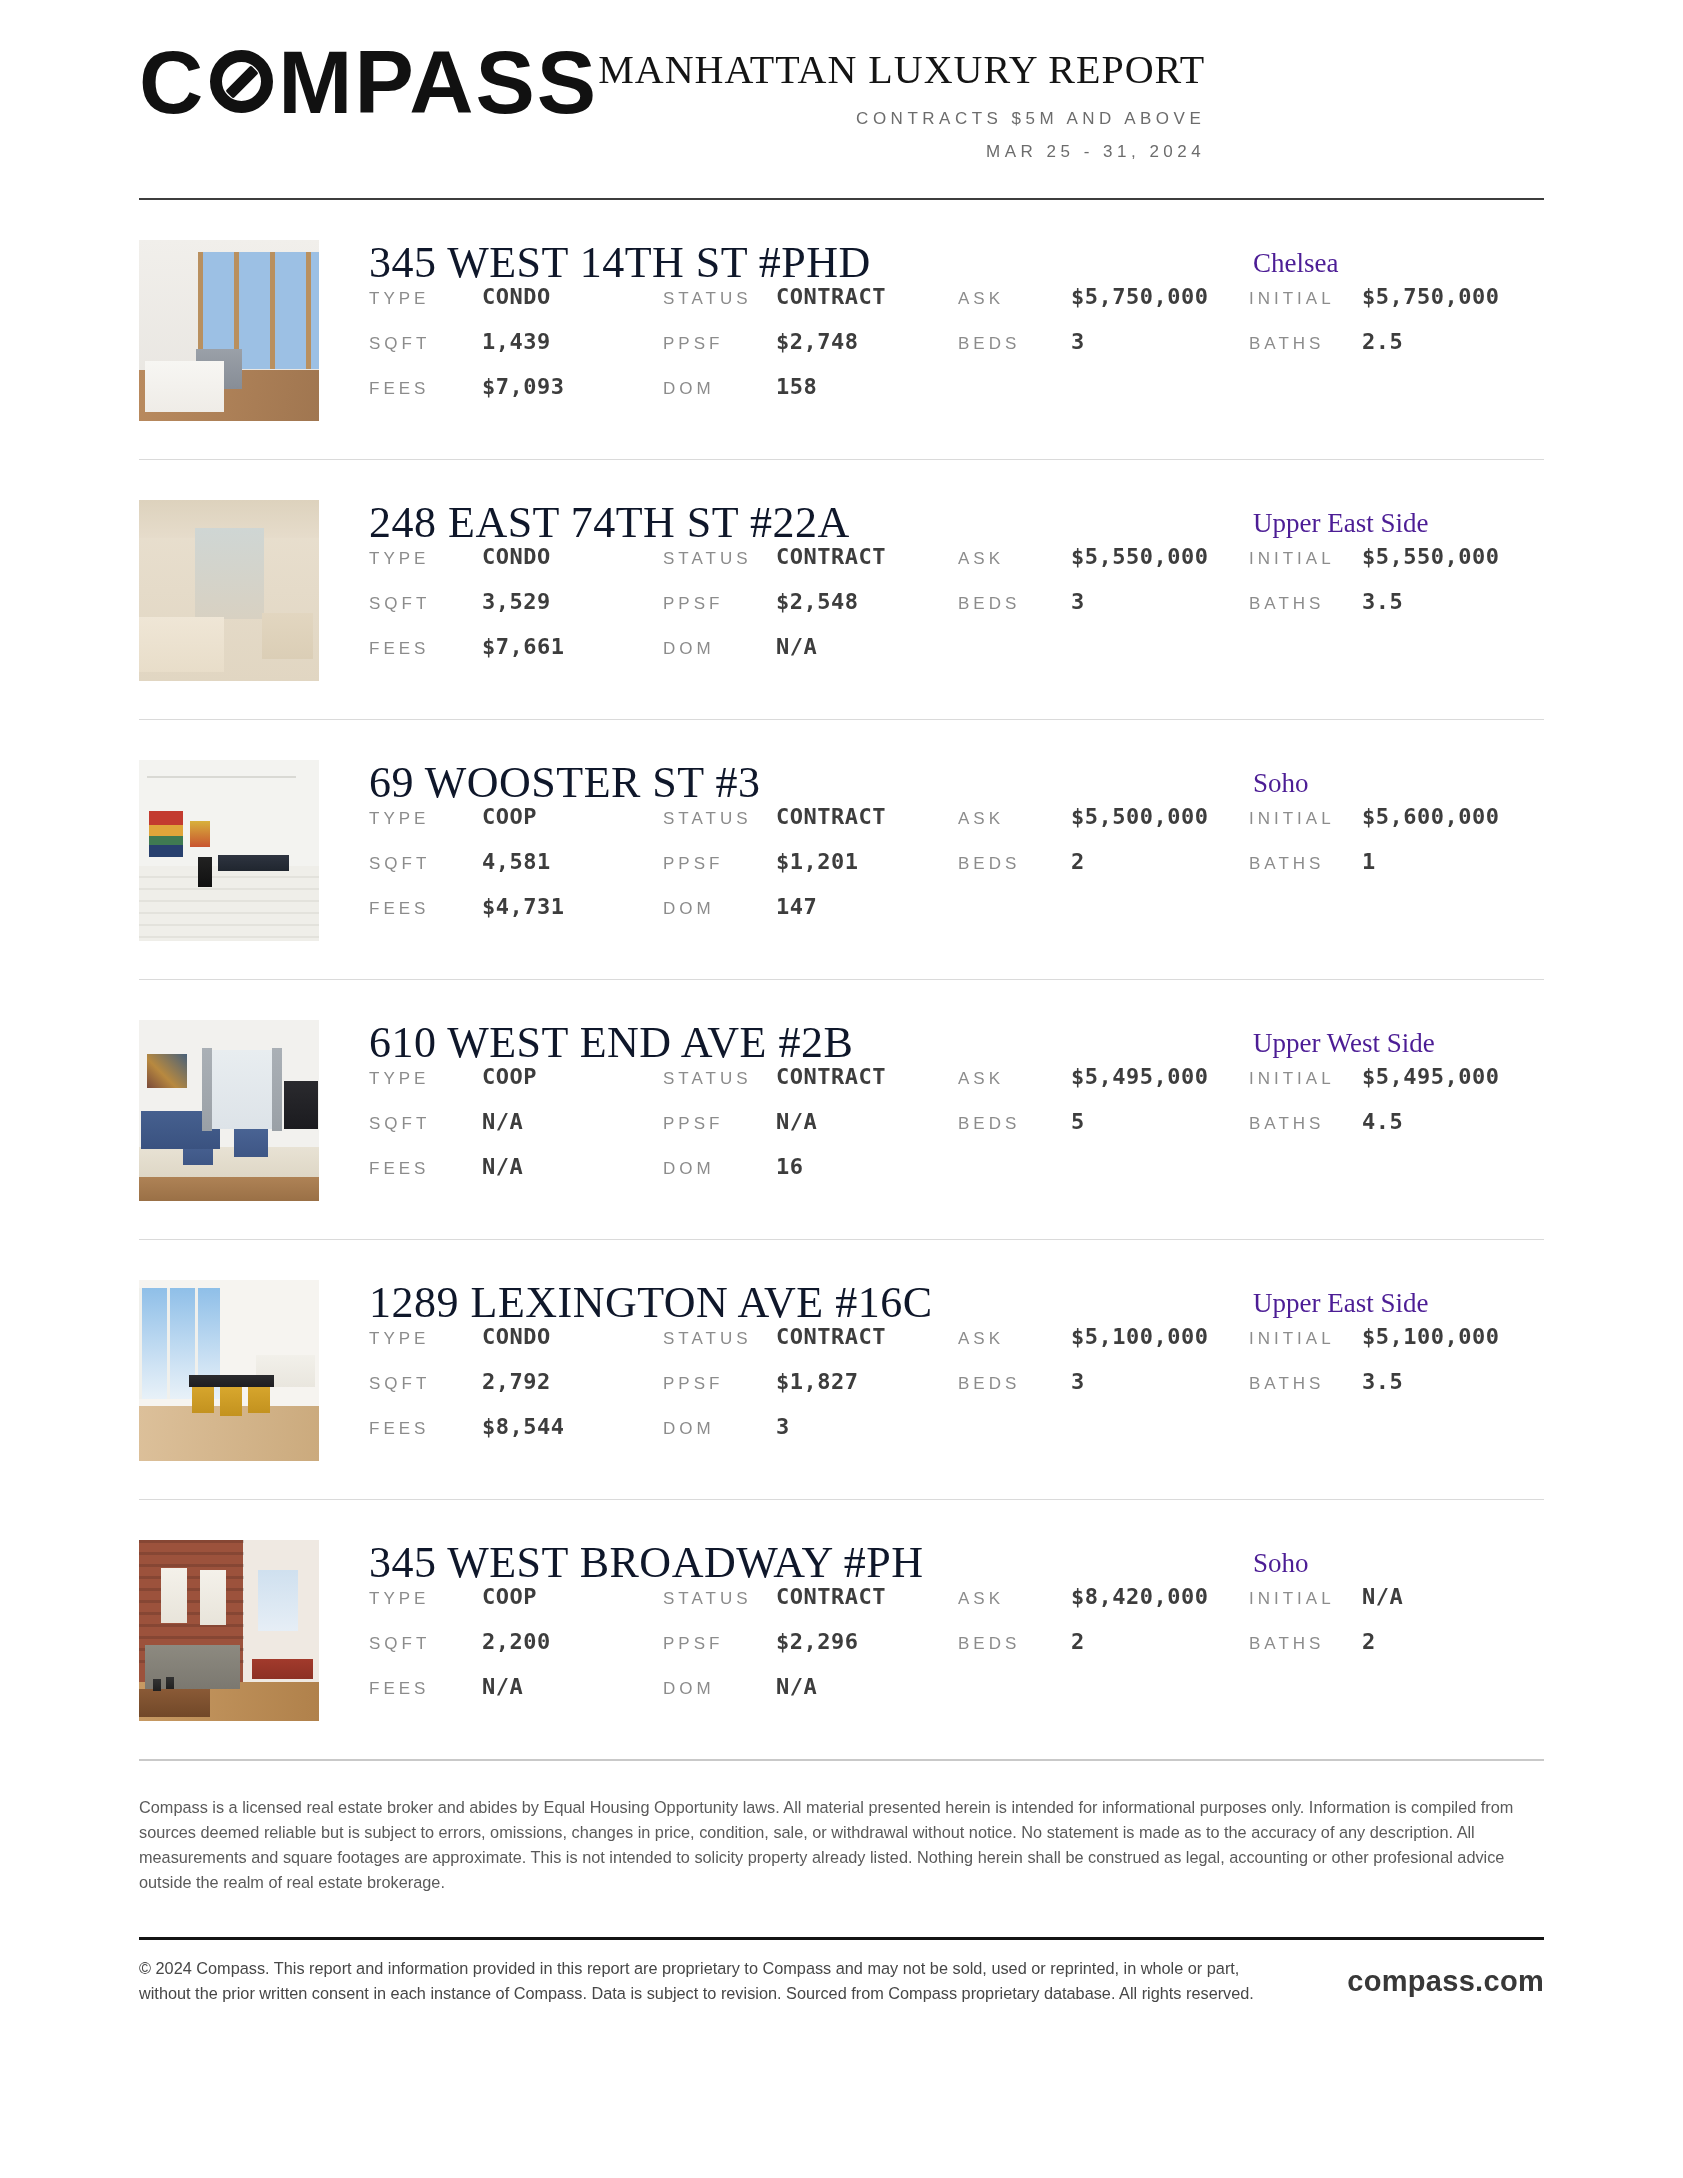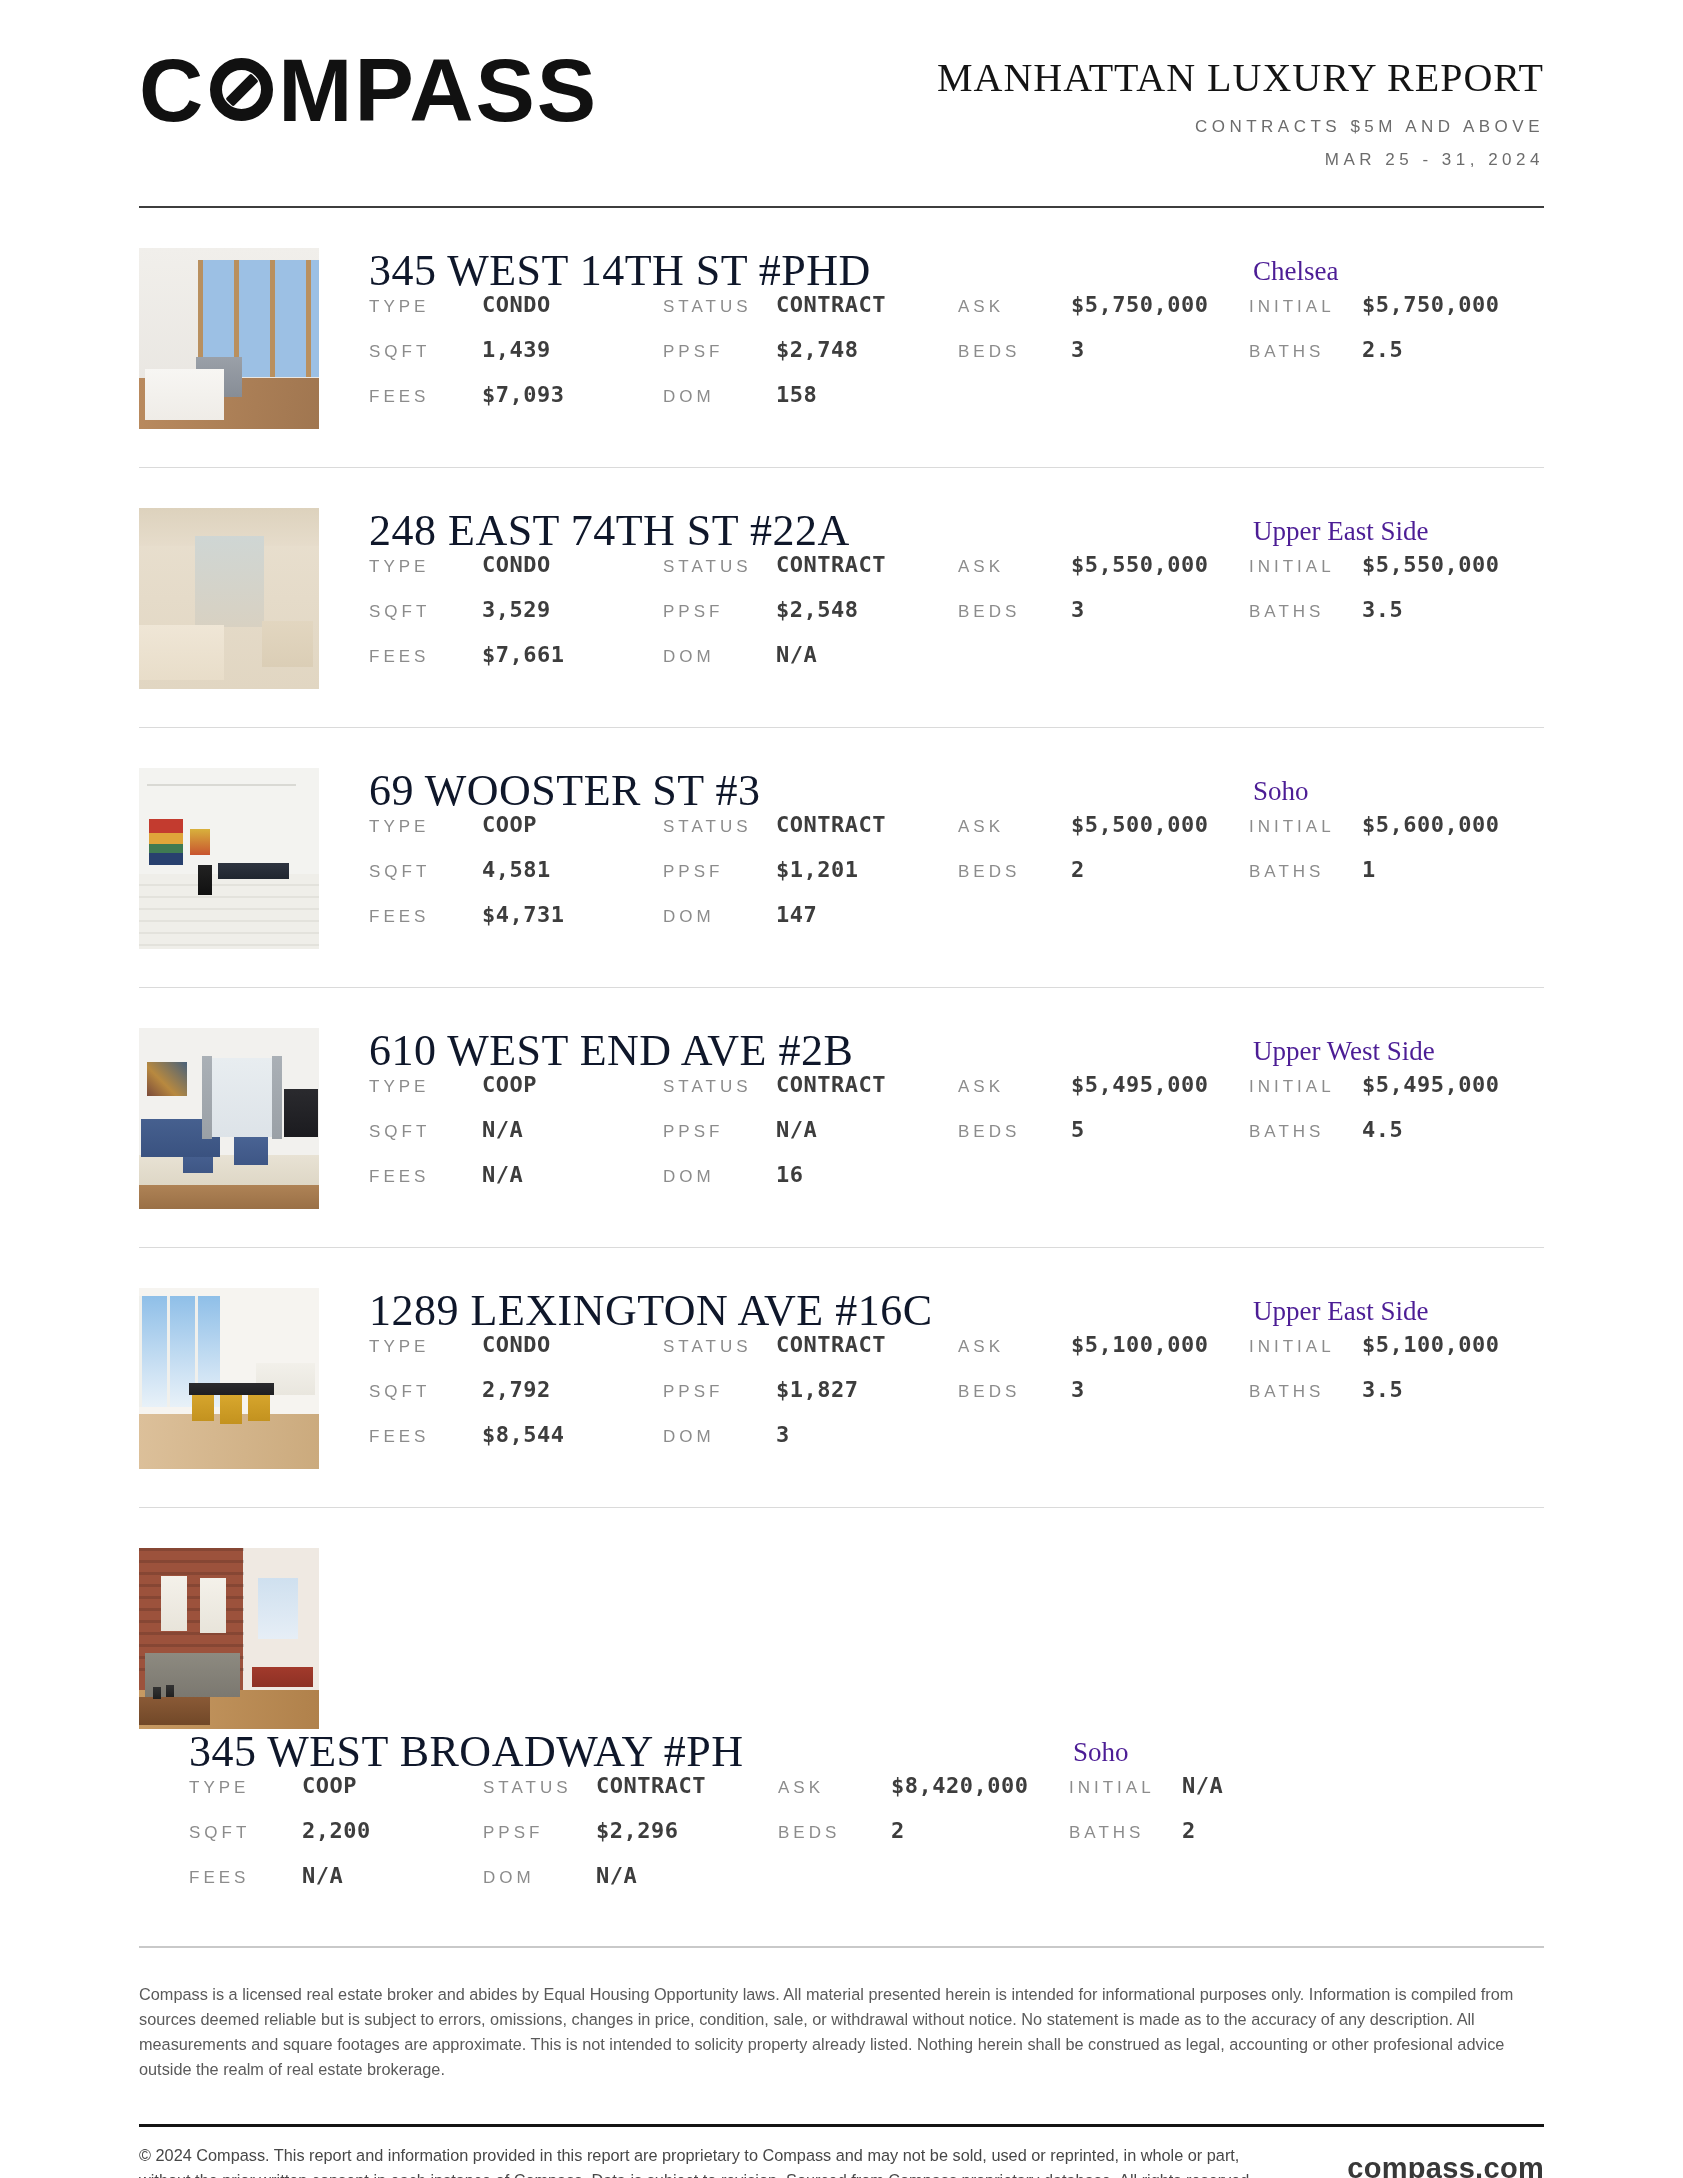--- a/index.html
+++ b/index.html
@@ -6,42 +6,42 @@
   html,body { background:#ffffff; }
   body {
     width:1683px; height:2178px;
     font-family:"Liberation Sans", sans-serif;
     color:#222;
     overflow:hidden;
   }
   .page { width:1683px; height:2178px; padding:0 139px; }
 
   
-  .header { display:flex; justify-content:space-between; align-items:flex-start; padding-top:38px;margin-top:8px; }
+  .header { display:flex; align-items:flex-start; padding-top:38px; }
   .logo { font-weight:700; font-size:89px; letter-spacing:2px; color:#111; line-height:1; white-space:nowrap; }
   .logo-o {
     display:inline-block; width:63px; height:63px;
     border:12px solid #111; border-radius:50%;
     position:relative; margin:0 5px; vertical-align:0;
   }
   .logo-o::after {
     content:""; position:absolute; left:50%; top:50%;
     width:11px; height:36px; background:#111; border-radius:2px;
     transform:translate(-50%,-50%) rotate(45deg);
   }
   .header-right { text-align:right; padding-top:8px; }
   .report-title { font-family:"Liberation Serif", serif; font-weight:400; font-size:40px; letter-spacing:1px; color:#141414; }
   .report-sub, .report-date { font-size:17px; letter-spacing:4.5px; color:#6c6c6c; }
   .report-sub { margin-top:16px; }
   .report-date { margin-top:13px; }
   .header-rule { border:none; border-top:2px solid #3d3d3d; margin-top:36px; }
 
   
   .listing { display:flex; padding:40px 0 38px; border-bottom:1px solid #dadada; }
-  .listing.last { border-bottom:2px solid #c9c9c9;flex-direction:column; }
+  .listing.last { border-bottom:2px solid #c9c9c9; }
 
   .photo { width:180px; height:181px; flex:none; background-repeat:no-repeat; }
 
   .p1 { background-color:#ece9e4;
     background-image:
       linear-gradient(#f7f6f3,#efece7),
       linear-gradient(#9aa0a8,#878d96),
       linear-gradient(100deg,#b98a5e,#a07650),
       repeating-linear-gradient(90deg,#b9905f 0 5px,#9cc0e4 5px 36px),
       linear-gradient(#f1efeb,#e7e4df);

